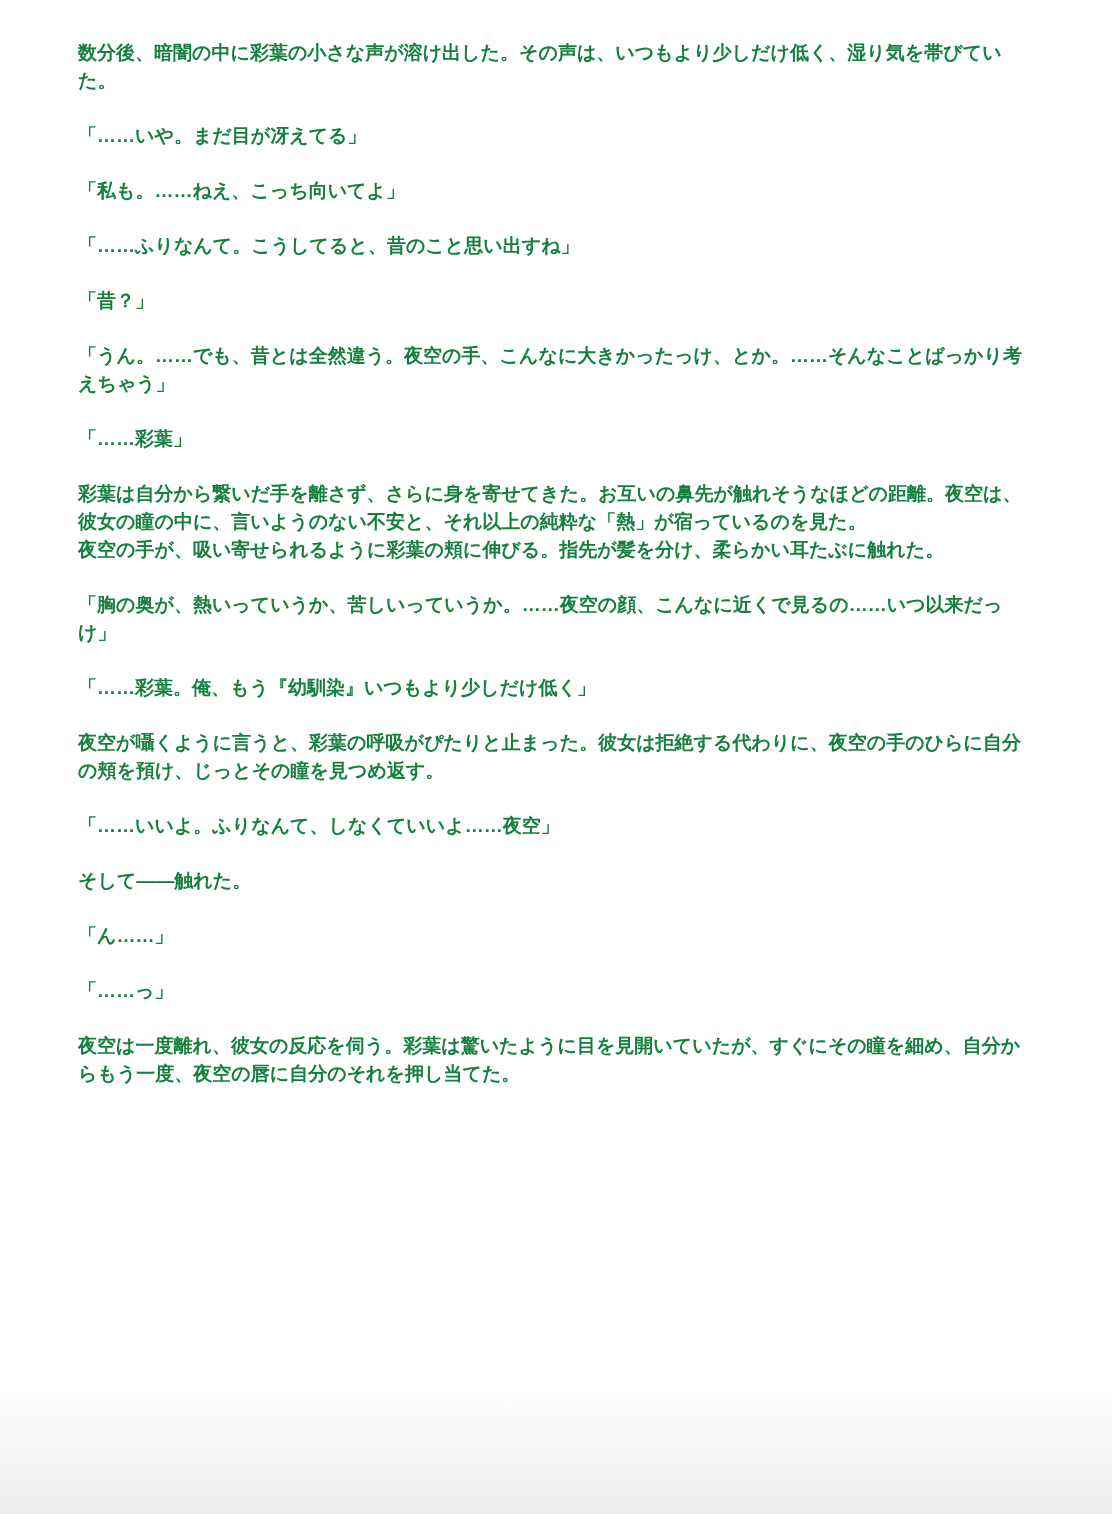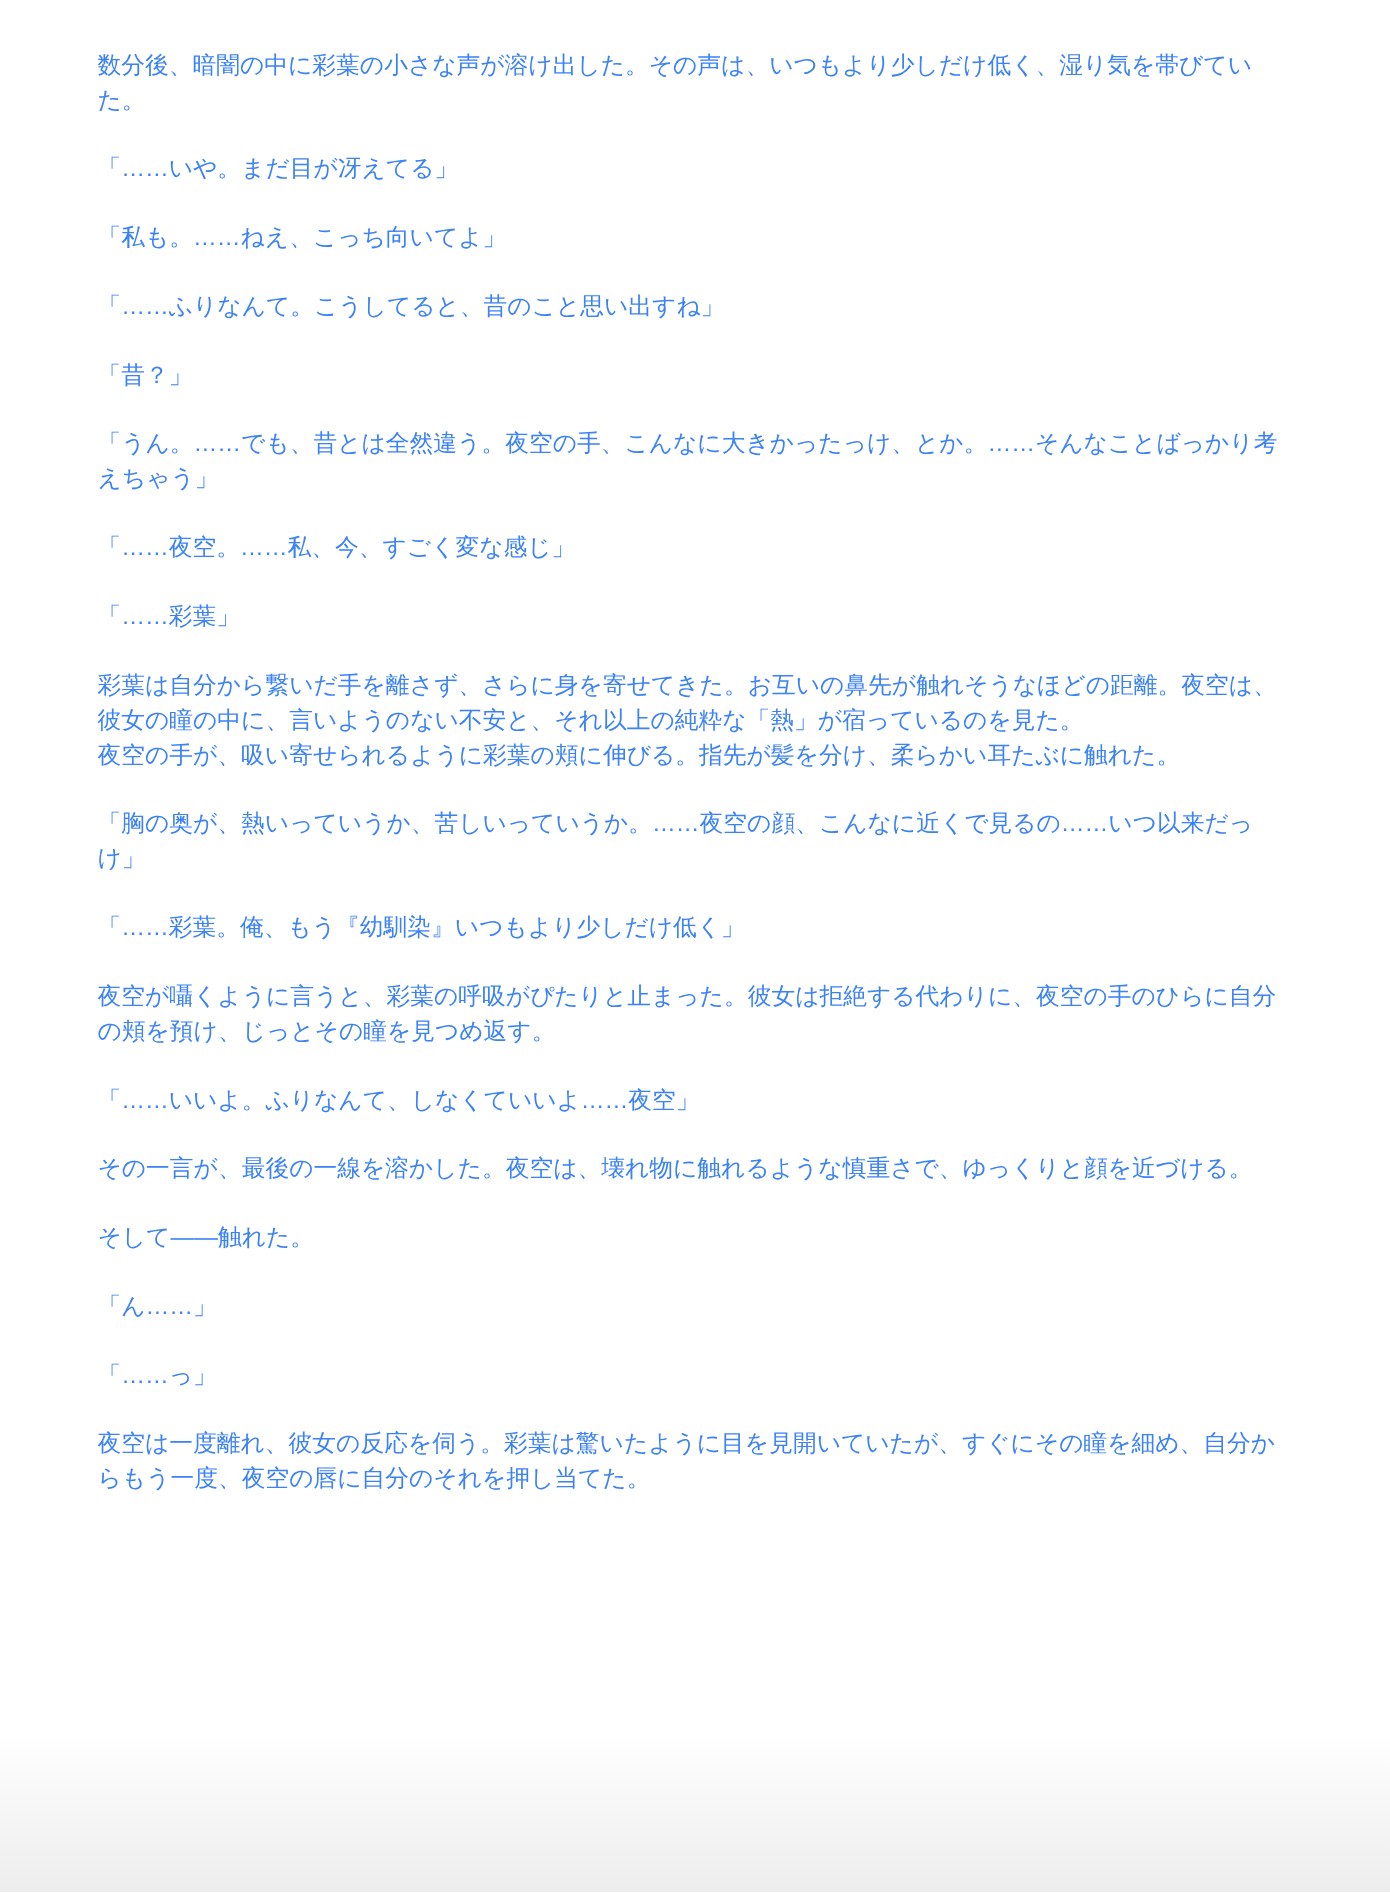--- a/index.html
+++ b/index.html
@@ -19,22 +19,22 @@
   }
   .content {
     box-sizing: border-box;
     padding: 39px 82px 0 78px;
     width: 1112px;
   }
   .content p {
     margin: 0 0 27px 0;
     font-size: 19px;
     line-height: 28px;
-    font-weight: 400;
-    color: #3b82f6;
+    font-weight: 700;
+    color: #15803d;
     letter-spacing: 0;
     white-space: pre-line;
     word-break: break-all;
     overflow-wrap: anywhere;
   }
   .bottom-fade {
     position: absolute;
     left: 0;
     bottom: 0;
     width: 100%;
@@ -47,28 +47,26 @@
 <body>
 
 <div class="page">
   <div class="content">
       <p>数分後、暗闇の中に彩葉の小さな声が溶け出した。その声は、いつもより少しだけ低く、湿り気を帯びていた。</p>
       <p>「……いや。まだ目が冴えてる」</p>
       <p>「私も。……ねえ、こっち向いてよ」</p>
       <p>「……ふりなんて。こうしてると、昔のこと思い出すね」</p>
       <p>「昔？」</p>
       <p>「うん。……でも、昔とは全然違う。夜空の手、こんなに大きかったっけ、とか。……そんなことばっかり考えちゃう」</p>
-      <p>「……夜空。……私、今、すごく変な感じ」</p>
       <p>「……彩葉」</p>
       <p>彩葉は自分から繋いだ手を離さず、さらに身を寄せてきた。お互いの鼻先が触れそうなほどの距離。夜空は、彼女の瞳の中に、言いようのない不安と、それ以上の純粋な「熱」が宿っているのを見た。
 夜空の手が、吸い寄せられるように彩葉の頬に伸びる。指先が髪を分け、柔らかい耳たぶに触れた。</p>
       <p>「胸の奥が、熱いっていうか、苦しいっていうか。……夜空の顔、こんなに近くで見るの……いつ以来だっけ」</p>
       <p>「……彩葉。俺、もう『幼馴染』いつもより少しだけ低く」</p>
       <p>夜空が囁くように言うと、彩葉の呼吸がぴたりと止まった。彼女は拒絶する代わりに、夜空の手のひらに自分の頬を預け、じっとその瞳を見つめ返す。</p>
       <p>「……いいよ。ふりなんて、しなくていいよ……夜空」</p>
-      <p>その一言が、最後の一線を溶かした。夜空は、壊れ物に触れるような慎重さで、ゆっくりと顔を近づける。</p>
       <p>そして――触れた。</p>
       <p>「ん……」</p>
       <p>「……っ」</p>
       <p>夜空は一度離れ、彼女の反応を伺う。彩葉は驚いたように目を見開いていたが、すぐにその瞳を細め、自分からもう一度、夜空の唇に自分のそれを押し当てた。</p>
     </div>
   <div class="bottom-fade"></div>
 </div>
 
 </body></html>

